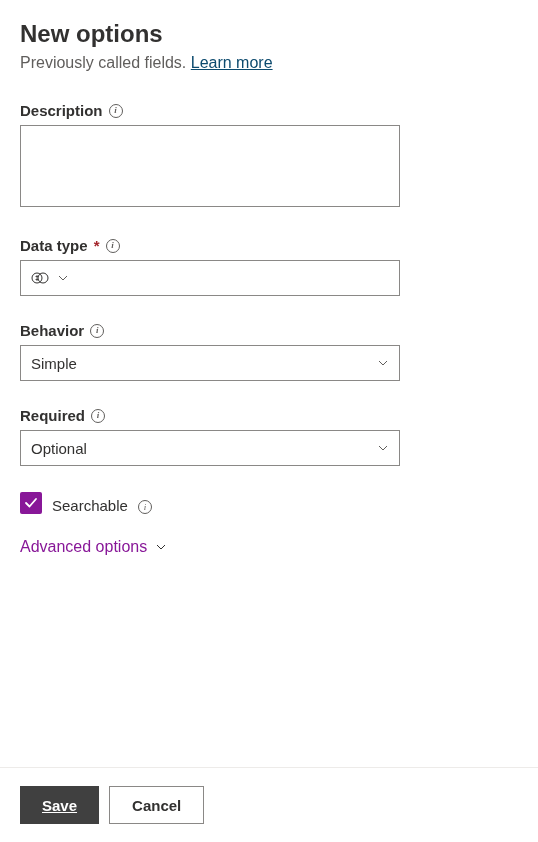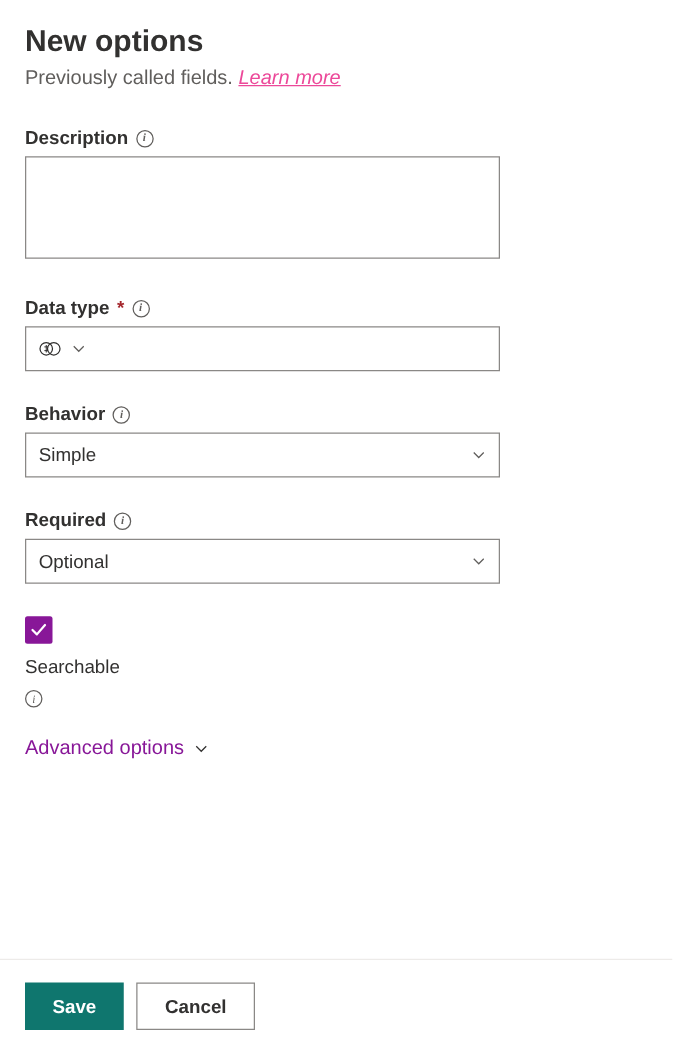--- a/index.html
+++ b/index.html
@@ -19,24 +19,23 @@
       font-weight: 600;
       color: #323130;
       margin-bottom: 6px;
     }
     .subtitle {
       font-size: 16px;
       color: #605e5c;
       margin-bottom: 30px;
     }
     .subtitle a {
-      color: #ec4899;
+      color: #0c4a6e;
       text-decoration: underline;
       cursor: pointer;
-      font-style: italic;
     }
     .field {
       margin-bottom: 26px;
     }
     .field-label {
       font-size: 15px;
       font-weight: 600;
       color: #323130;
       margin-bottom: 6px;
       display: flex;
@@ -108,24 +107,23 @@
     .chevron-down {
       width: 12px;
       height: 12px;
       display: flex;
       align-items: center;
       justify-content: center;
     }
     .chevron-down svg { display: block; }
     .checkbox-row {
       display: flex;
-      align-items: flex-start;
+      align-items: flex-end;
       gap: 10px;
       margin-bottom: 24px;
-      flex-direction: column;
     }
     .checkbox {
       width: 22px;
       height: 22px;
       background: #881798;
       border-radius: 2px;
       display: flex;
       align-items: center;
       justify-content: center;
       cursor: pointer;
@@ -157,22 +155,23 @@
     .btn {
       height: 38px;
       padding: 0 22px;
       font-size: 15px;
       font-family: inherit;
       font-weight: 600;
       cursor: pointer;
       border: none;
     }
     .btn-primary {
-      background: #0f766e;
+      background: #404040;
       color: #ffffff;
+      text-decoration: underline;
     }
     .btn-secondary {
       background: #ffffff;
       color: #323130;
       border: 1px solid #8a8886;
       font-weight: 700;
     }
   </style>
 </head>
 <body>

